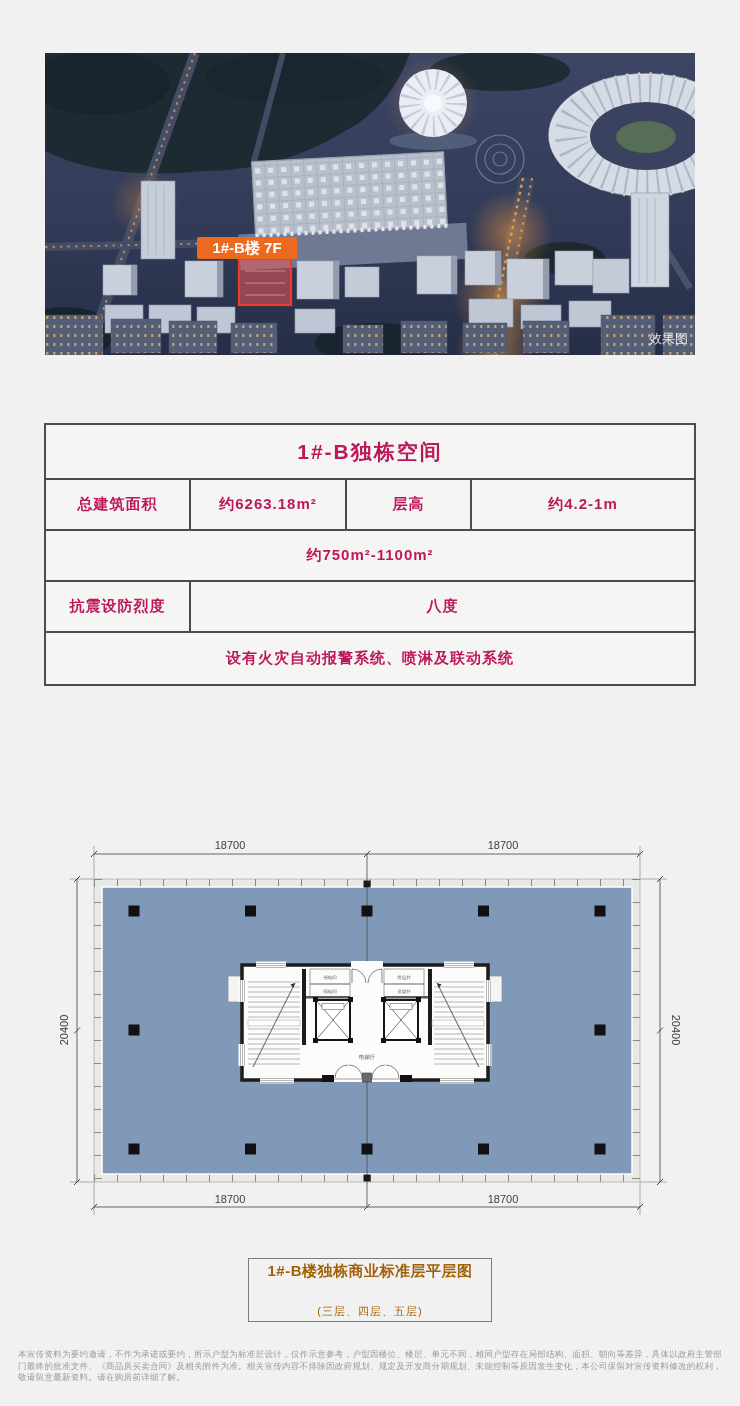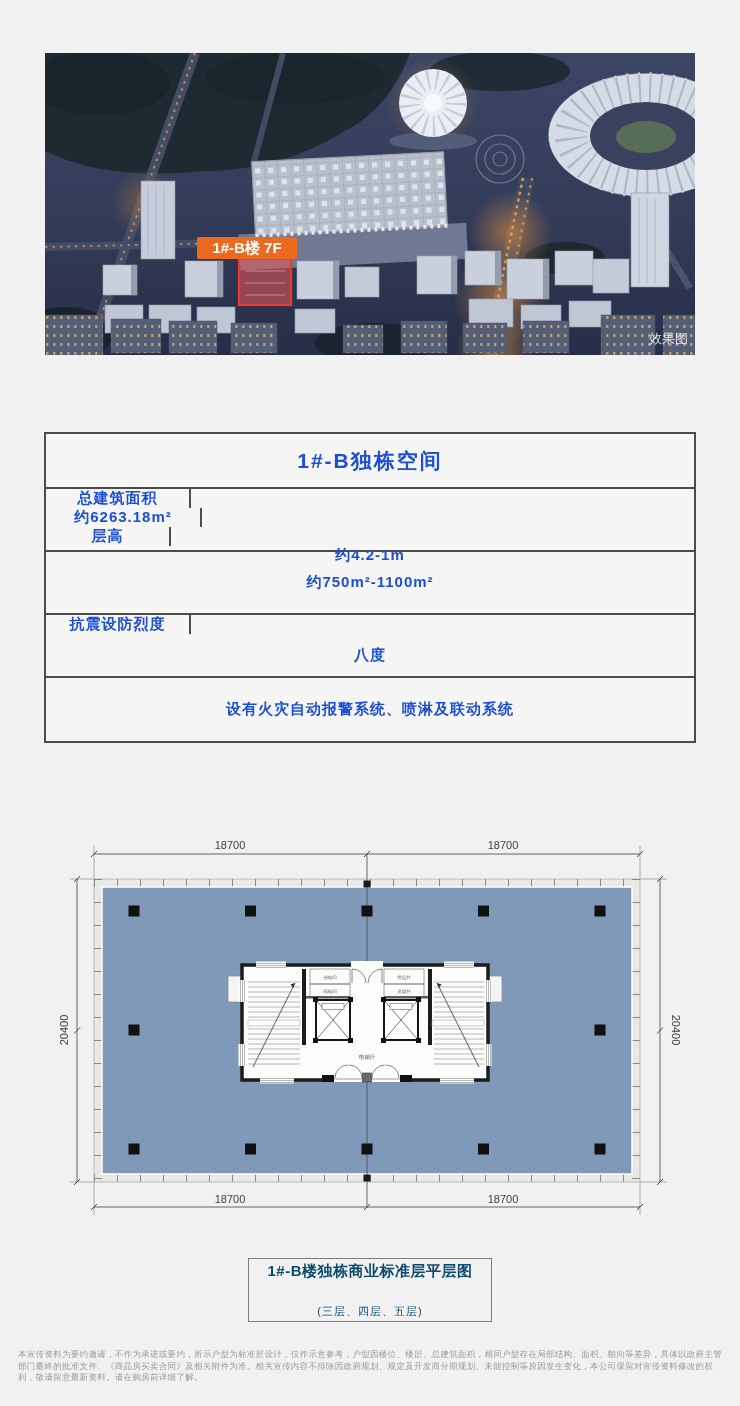--- a/index.html
+++ b/index.html
@@ -5,40 +5,40 @@
   html,body{margin:0;padding:0;}
   body{background:#f1f1f2;font-family:"Liberation Sans","DejaVu Sans",sans-serif;}
   .page{position:relative;width:740px;height:1406px;background:#f1f1f2;overflow:hidden;}
 
   
   .hero{position:absolute;left:45px;top:53px;width:650px;height:302px;background:#2e3752;}
   .hero svg{display:block;}
   .hero text{font-family:"Liberation Sans","DejaVu Sans",sans-serif;}
 
   
-  .spec{position:absolute;left:44px;top:432px;width:652px;border:2px solid #4c4c4c;background:#f5f5f3;box-sizing:border-box;color:#1d4ed8;}
+  .spec{position:absolute;left:44px;top:423px;width:652px;border:2px solid #4c4c4c;background:#f5f5f3;box-sizing:border-box;color:#be185d;}
   .spec .t-title{height:53px;border-bottom:2px solid #4c4c4c;display:flex;align-items:center;justify-content:center;
     font-size:21px;font-weight:bold;letter-spacing:2px;}
-  .t-row{display:flex;height:63px;border-bottom:2px solid #4c4c4c;box-sizing:border-box;flex-direction:column;}
+  .t-row{display:flex;height:51px;border-bottom:2px solid #4c4c4c;box-sizing:border-box;}
   .t-row:last-child{border-bottom:none;}
   .t-cell{display:flex;align-items:center;justify-content:center;border-right:2px solid #4c4c4c;
     box-sizing:border-box;font-size:15px;font-weight:600;letter-spacing:1px;text-align:center;}
   .t-cell:last-child{border-right:none;flex:1;}
   .w-label{width:145px;flex:none;}
   .r1-v1{width:156px;flex:none;}
   .r1-l2{width:125px;flex:none;}
   .r3-v1{width:177px;flex:none;}
   .r3-l2{width:154px;flex:none;}
 
   
   .plan{position:absolute;left:60px;top:830px;width:620px;height:400px;}
   .plan text{font-family:"Liberation Sans","DejaVu Sans",sans-serif;}
 
   .caption{position:absolute;left:248px;top:1258px;width:244px;height:64px;border:1px solid #7d7d7d;
-    box-sizing:border-box;display:flex;flex-direction:column;align-items:center;justify-content:center;gap:23px;color:#0c4a6e;}
+    box-sizing:border-box;display:flex;flex-direction:column;align-items:center;justify-content:center;gap:23px;color:#a16207;}
   .caption .c1{font-size:15px;font-weight:bold;letter-spacing:0.5px;}
   .caption .c2{font-size:11px;letter-spacing:1px;}
 
   .disclaimer{position:absolute;left:18px;top:1349px;width:706px;font-size:8.5px;line-height:11.5px;
     color:#9a9a9a;letter-spacing:0.3px;}
 </style>
 </head>
 <body>
 
 <div class="page">
@@ -367,15 +367,15 @@
         </g>
       </g>
     </svg>
   </div>
 
   <div class="caption">
     <div class="c1">1#-B楼独栋商业标准层平层图</div>
     <div class="c2">(三层、四层、五层)</div>
   </div>
 
-  <div class="disclaimer">本宣传资料为要约邀请，不作为承诺或要约，所示户型为标准层设计，仅作示意参考，户型因楼位、楼层、总建筑面积，相同户型存在局部结构、面积、朝向等差异，具体以政府主管部门最终的批准文件、《商品房买卖合同》及相关附件为准。相关宣传内容不排除因政府规划、规定及开发商分期规划、未能控制等原因发生变化，本公司保留对宣传资料修改的权利，敬请留意最新资料。请在购房前详细了解。</div>
+  <div class="disclaimer">本宣传资料为要约邀请，不作为承诺或要约，所示户型为标准层设计，仅作示意参考，户型因楼位、楼层、单元不同，相同户型存在局部结构、面积、朝向等差异，具体以政府主管部门最终的批准文件、《商品房买卖合同》及相关附件为准。相关宣传内容不排除因政府规划、规定及开发商分期规划、未能控制等原因发生变化，本公司保留对宣传资料修改的权利，敬请留意最新资料。请在购房前详细了解。</div>
 
 </div>
 
 </body></html>

